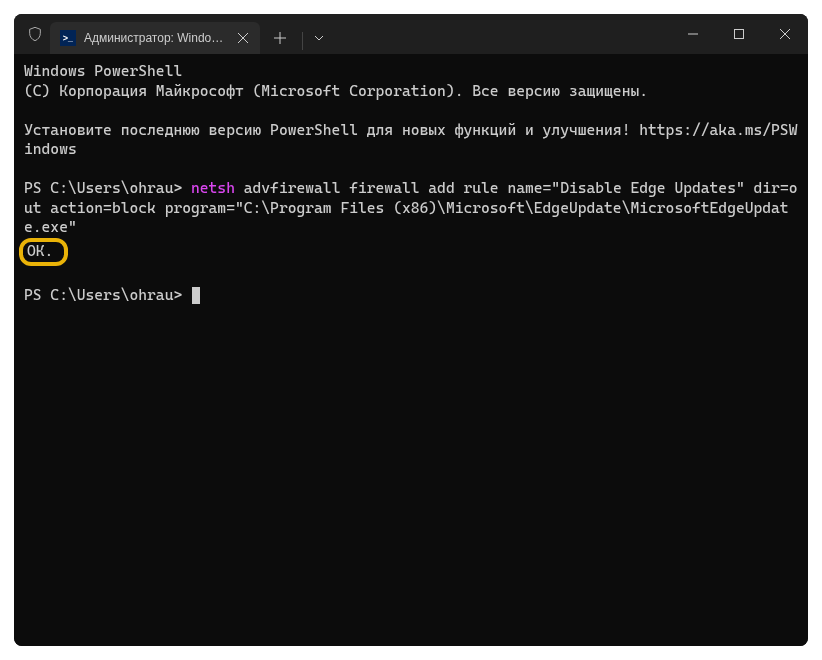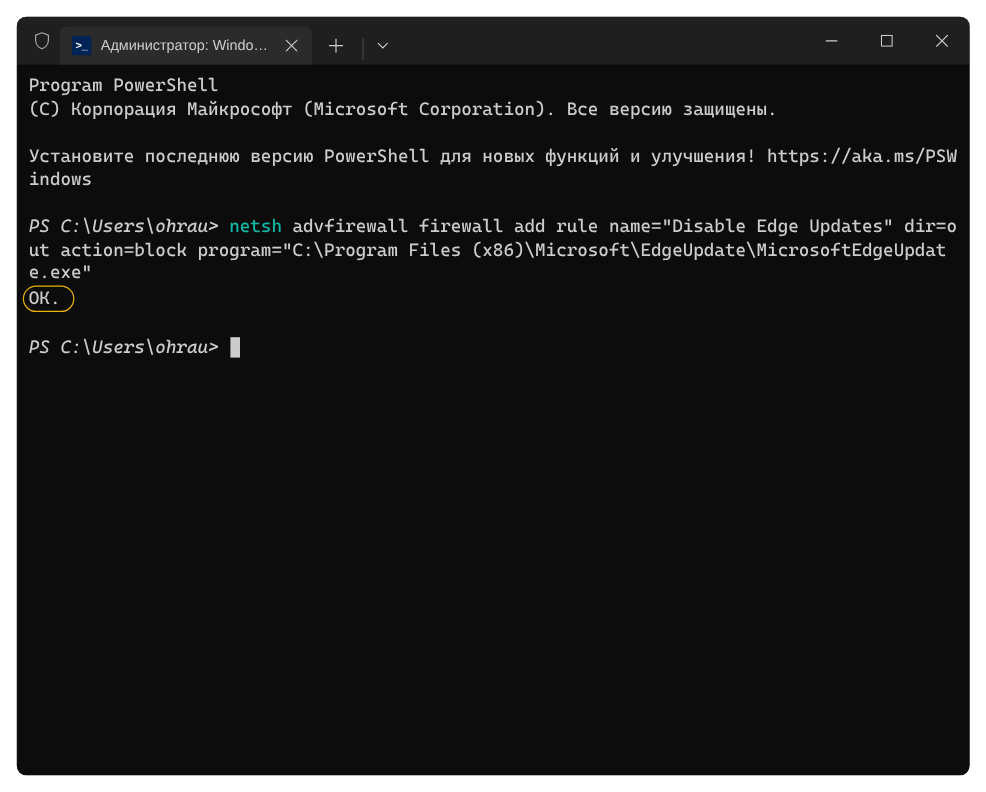--- a/index.html
+++ b/index.html
@@ -128,37 +128,37 @@
       background: #0c0c0c;
       padding: 8px 10px;
       font-family: 'Cascadia Mono', Consolas, monospace;
       font-size: 15px;
       line-height: 1.3;
       color: #cccccc;
       overflow: hidden;
       white-space: pre-wrap;
       word-break: break-all;
     }
-    .cmd-yellow { color: #14b8a6; }
+    .cmd-yellow { color: #d946ef; }
     .highlight-ok {
       display: inline-block;
-      border: 1px solid #eab308;
+      border: 4px solid #eab308;
       border-radius: 12px;
       padding: 0 11px 1px 4px;
       margin-left: -5px;
     }
     .cursor {
       display: inline-block;
       width: 8px;
       height: 17px;
       background: #cccccc;
       vertical-align: text-bottom;
       margin-left: 1px;
     }
-    .prompt-line { white-space: pre; font-style: italic; }
+    .prompt-line { white-space: pre; }
   </style>
 </head>
 <body>
 
 <div class="window">
   <div class="titlebar">
     <div class="shield-icon">
       <svg viewBox="0 0 24 24" fill="none" stroke="#aaa" stroke-width="1.5">
         <path d="M12 2 L20 5 V11 C20 16 16.5 20.5 12 22 C7.5 20.5 4 16 4 11 V5 Z"></path>
       </svg>
@@ -201,21 +201,21 @@
       </div>
       <div class="win-btn">
         <svg viewBox="0 0 10 10" stroke="#ccc" stroke-width="1">
             <line x1="0" y1="0" x2="10" y2="10"></line>
             <line x1="10" y1="0" x2="0" y2="10"></line>
           </svg>
       </div>
     </div>
   </div>
 
-  <div class="terminal"><span>Program PowerShell</span>
+  <div class="terminal"><span>Windows PowerShell</span>
 <span>(C) Корпорация Майкрософт (Microsoft Corporation). Все версию защищены.</span>
 
 <span>Установите последнюю версию PowerShell для новых функций и улучшения! https://aka.ms/PSWindows</span>
 
 <span class="prompt-line">PS C:\Users\ohrau&gt; </span><span class="cmd-yellow">netsh</span><span> advfirewall firewall add rule name="Disable Edge Updates" dir=out action=block program="C:\Program Files (x86)\Microsoft\EdgeUpdate\MicrosoftEdgeUpdate.exe"</span>
 <span class="highlight-ok">ОК.</span>
 
 <span class="prompt-line">PS C:\Users\ohrau&gt; </span><span class="cursor"></span></div>
 </div>
 

